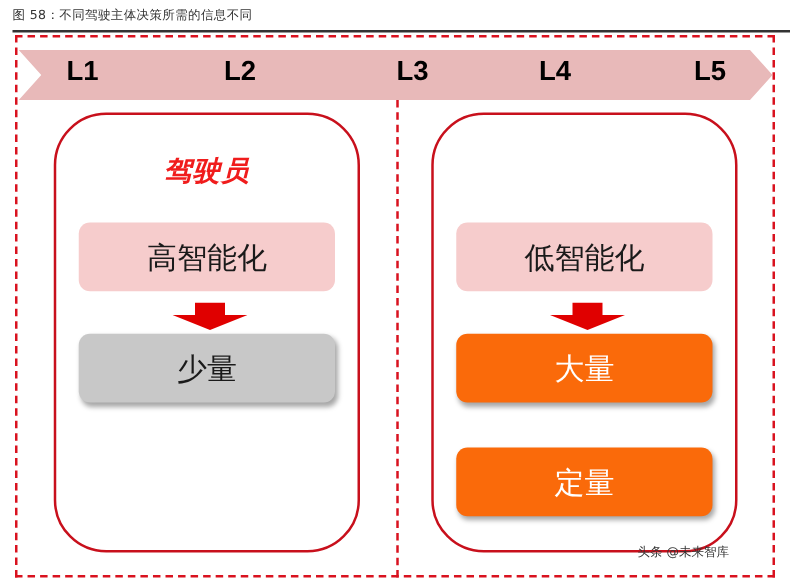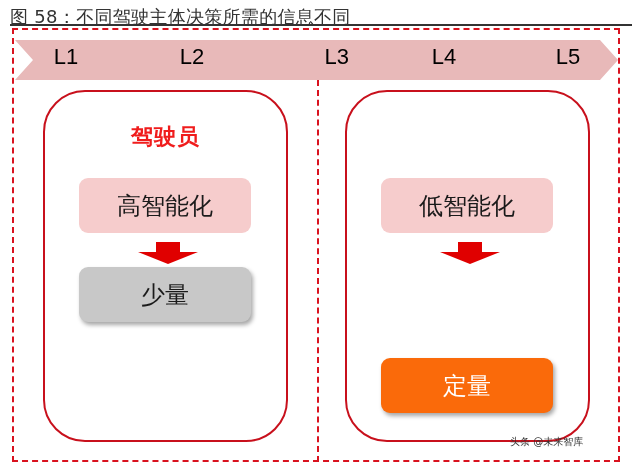--- a/index.html
+++ b/index.html
@@ -1,27 +1,27 @@
 <!DOCTYPE html>
 <html><head>
 <meta charset="utf-8">
 <style>
   html, body { margin: 0; padding: 0; background: #ffffff; }
   body { width: 640px; height: 467px; position: relative; overflow: hidden;
          font-family: "DejaVu Sans", sans-serif; }
   .abs { position: absolute; }
-  .fig-title { left: 10px; top: 5px; font-size: 18px; color: #333333; letter-spacing: 0.3px; white-space: nowrap; }
+  .fig-title { left: 10px; top: 5px; font-size: 10px; color: #333333; letter-spacing: 0.3px; white-space: nowrap; }
   .title-rule { left: 10px; top: 24px; width: 622px; height: 2px; background: #333333; }
   .frame { left: 12px; top: 28px; width: 608px; height: 434px; border: 2px dashed #d9121f; box-sizing: border-box; }
   .divider { left: 317px; top: 80px; width: 0; height: 382px; border-left: 2px dashed #d9121f; }
   .band { left: 15px; top: 40px; width: 603px; height: 40px; }
-  .level { top: 44px; font-size: 22px; font-weight: normal; color: #000000; font-family: "Liberation Sans", sans-serif; width: 60px; text-align: center; }
+  .level { top: 44px; font-size: 22px; font-weight: bold; color: #000000; font-family: "Liberation Sans", sans-serif; width: 60px; text-align: center; }
   .panel { top: 90px; width: 245px; height: 352px; border: 2px solid #c8101c; border-radius: 42px; box-sizing: border-box; background: #ffffff; }
-  .panel-title { width: 100%; text-align: center; top: 30px; font-size: 22px; font-weight: bold; color: #f01c1c; letter-spacing: 1px; }
-  .pill { left: 34px; width: 172px; height: 55px; border-radius: 9px; display: flex; align-items: center; justify-content: center; font-size: 24px; }
+  .panel-title { width: 100%; text-align: center; top: 30px; font-size: 22px; font-weight: bold; color: #f01c1c; letter-spacing: 1px; font-style: italic; }
+  .pill { left: 18px; width: 205px; height: 55px; border-radius: 9px; display: flex; align-items: center; justify-content: center; font-size: 24px; }
   .pill-pink { background: #f6cccc; color: #1a1a1a; top: 86px; }
   .pill-gray { background: #c8c8c8; color: #1a1a1a; box-shadow: 2px 3px 4px rgba(0,0,0,0.35); }
   .pill-orange { background: #fa6a0a; color: #ffffff; box-shadow: 2px 3px 4px rgba(0,0,0,0.35); }
   .pill-2 { top: 175px; align-items: center; }
   .pill-3 { top: 266px; }
   .arrow { left: 93px; top: 150px; width: 60px; height: 22px; }
   .watermark { left: 510px; top: 435px; font-size: 10px; color: #333333; white-space: nowrap; }
 </style>
 </head>
 <body>
@@ -30,21 +30,21 @@
 <div class="abs title-rule"></div>
 
 <div class="abs frame"></div>
 
 <svg class="abs band" viewBox="0 0 603 40" preserveAspectRatio="none">
   <polygon points="0,0 585,0 603,20 585,40 0,40 18,20" fill="#e8b9b9"></polygon>
 </svg>
 
 <div class="abs level" style="left:36px;">L1</div>
 <div class="abs level" style="left:162px;">L2</div>
-<div class="abs level" style="left:289px;text-align:right;">L3</div>
+<div class="abs level" style="left:300px;">L3</div>
 <div class="abs level" style="left:414px;">L4</div>
 <div class="abs level" style="left:538px;">L5</div>
 
 <div class="abs divider"></div>
 
 <div class="abs panel" style="left:43px;">
   <div class="abs panel-title">驾驶员</div>
   <div class="abs pill pill-pink">
     <span>高智能化</span>
   </div>
@@ -56,18 +56,21 @@
   </div>
 </div>
 
 <div class="abs panel" style="left:345px;">
   <div class="abs pill pill-pink">
     <span>低智能化</span>
   </div>
   <svg class="abs arrow" viewBox="0 0 60 22">
     <polygon points="18,0 42,0 42,10 60,10 30,22 0,10 18,10" fill="#e00000"></polygon>
   </svg>
+  <div class="abs pill pill-orange pill-2">
+    <span>大量</span>
+  </div>
   <div class="abs pill pill-orange pill-3">
     <span>定量</span>
   </div>
 </div>
 
 <div class="abs watermark">头条 @未来智库</div>
 
 </body></html>

